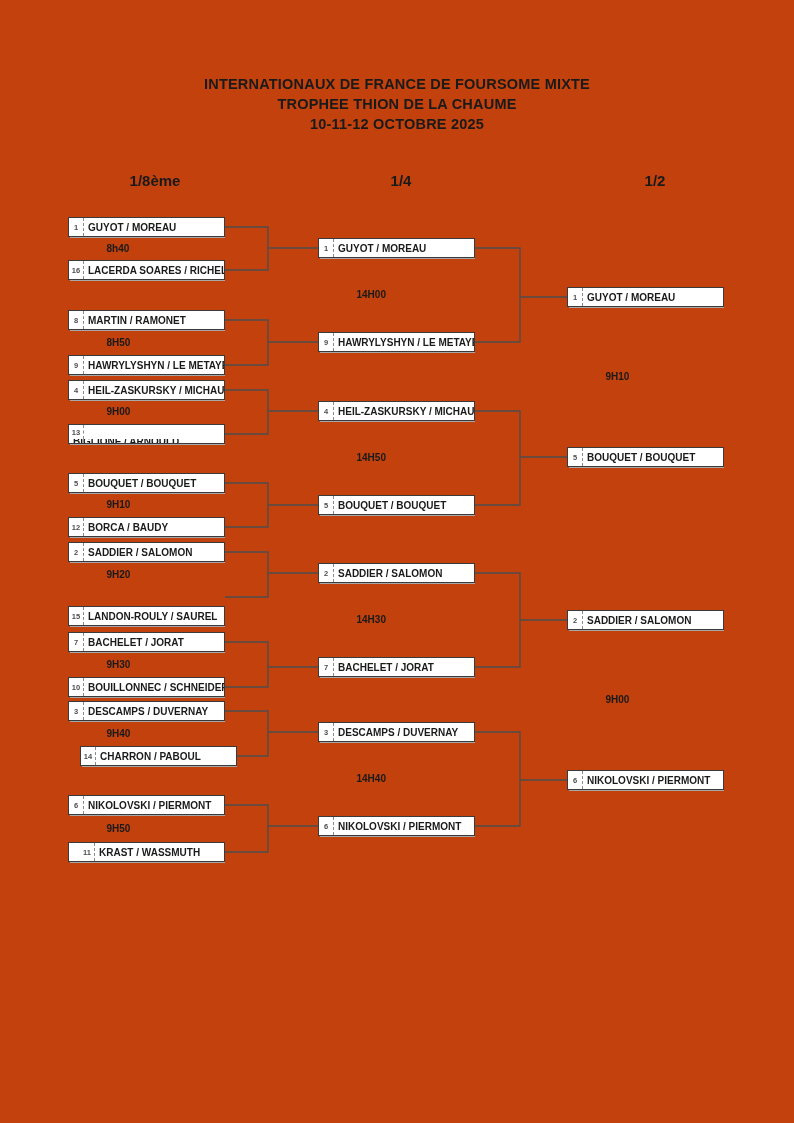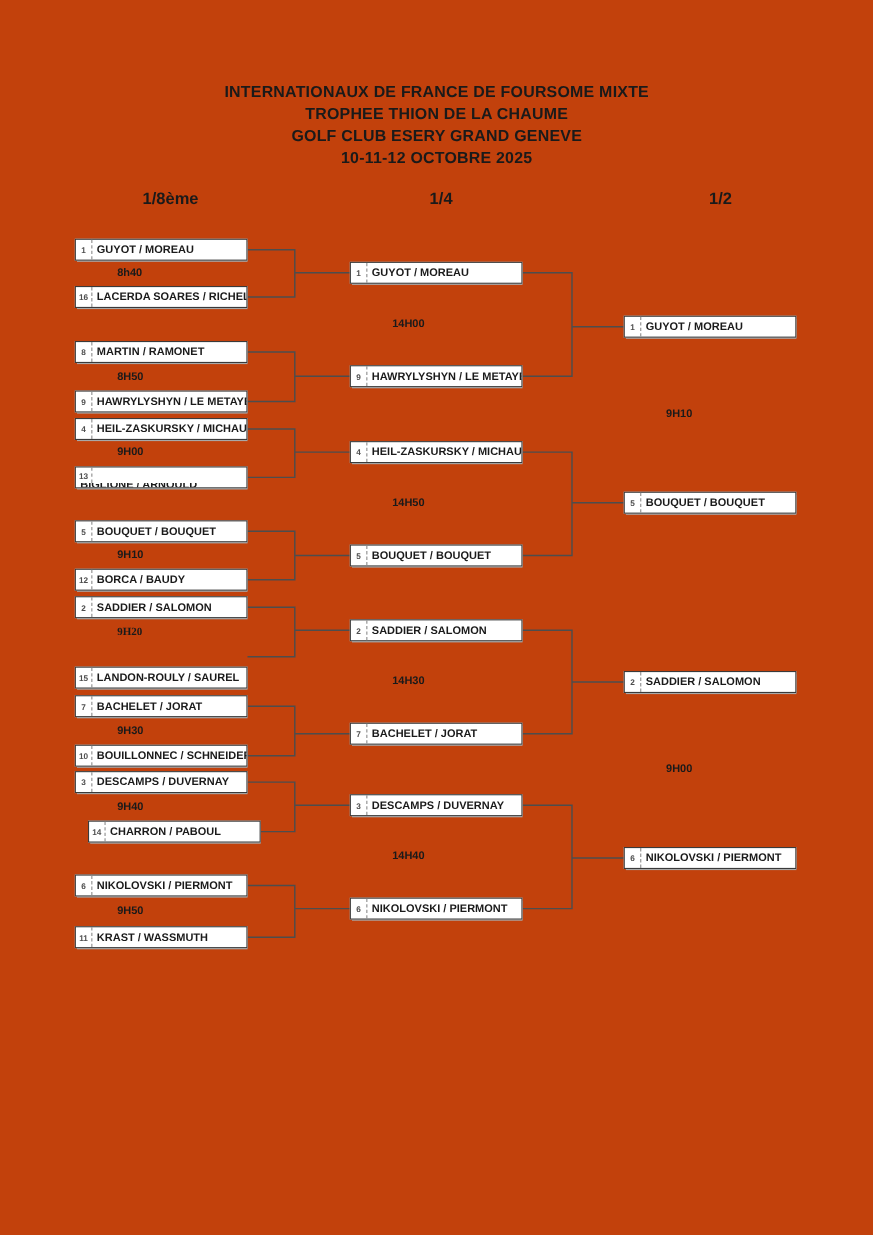--- a/index.html
+++ b/index.html
@@ -35,21 +35,20 @@
   svg.connectors{position:absolute;left:0;top:0;pointer-events:none;}
 </style>
 </head>
 <body>
 
 <div class="page">
 
   <div class="title-block">
     <div>INTERNATIONAUX DE FRANCE DE FOURSOME MIXTE</div>
     <div>TROPHEE THION DE LA CHAUME</div>
-    <div>GOLF CLUB ESERY GRAND GENEVE</div>
     <div>10-11-12 OCTOBRE 2025</div>
   </div>
 
   <div class="round-header" style="left:110px;">1/8ème</div>
   <div class="round-header" style="left:356px;">1/4</div>
   <div class="round-header" style="left:610px;">1/2</div>
 
   <svg class="connectors" width="794" height="1123" viewBox="0 0 794 1123">
     <path id="connector-path" d="M 225 227 H 268 V 270 H 225 M 268 248 H 318 M 225 320 H 268 V 365 H 225 M 268 342 H 318 M 225 390 H 268 V 434 H 225 M 268 411 H 318 M 225 483 H 268 V 527 H 225 M 268 505 H 318 M 225 552 H 268 V 597 H 225 M 268 573 H 318 M 225 642 H 268 V 687 H 225 M 268 667 H 318 M 225 711 H 268 V 756 H 225 M 268 732 H 318 M 225 805 H 268 V 852 H 225 M 268 826 H 318 M 475 248 H 520 V 342 H 475 M 520 297 H 567 M 475 411 H 520 V 505 H 475 M 520 457 H 567 M 475 573 H 520 V 667 H 475 M 520 620 H 567 M 475 732 H 520 V 826 H 475 M 520 780 H 567 " fill="none" stroke="#4d4d4d" stroke-width="1.3"></path>
   </svg>
@@ -92,21 +91,21 @@
       </div>
       <div class="tee-time" style="left: 106.5px; top: 498px;">9H10</div>
       <div class="match-box" style="left: 68px; top: 542px;">
         <span class="seed">2</span>
         <span class="team">SADDIER / SALOMON</span>
       </div>
       <div class="match-box" style="left: 68px; top: 587px; margin-top: 19px;">
         <span class="seed">15</span>
         <span class="team">LANDON-ROULY / SAUREL</span>
       </div>
-      <div class="tee-time" style="left: 106.5px; top: 567.5px; font-family: Liberation Serif, serif;">9H20</div>
+      <div class="tee-time" style="left: 106.5px; top: 567.5px;">9H20</div>
       <div class="match-box" style="left: 68px; top: 632px;">
         <span class="seed">7</span>
         <span class="team">BACHELET / JORAT</span>
       </div>
       <div class="match-box" style="left: 68px; top: 677px; text-align: right;">
         <span class="seed">10</span>
         <span class="team">BOUILLONNEC / SCHNEIDER</span>
       </div>
       <div class="tee-time" style="left: 106.5px; top: 657.5px;">9H30</div>
       <div class="match-box" style="left: 68px; top: 701px;">
@@ -115,21 +114,21 @@
       </div>
       <div class="match-box" style="left: 80px; top: 746px;">
         <span class="seed">14</span>
         <span class="team">CHARRON / PABOUL</span>
       </div>
       <div class="tee-time" style="left: 106.5px; top: 726.5px;">9H40</div>
       <div class="match-box" style="left: 68px; top: 795px;">
         <span class="seed">6</span>
         <span class="team">NIKOLOVSKI / PIERMONT</span>
       </div>
-      <div class="match-box" style="left: 68px; top: 842px;">
+      <div class="match-box" style="left: 68px; top: 842px; padding-left: 11px;">
         <span class="seed">11</span>
         <span class="team">KRAST / WASSMUTH</span>
       </div>
       <div class="tee-time" style="left: 106.5px; top: 821.5px;">9H50</div>
       <div class="match-box" style="left: 318px; top: 238px;">
         <span class="seed">1</span>
         <span class="team">GUYOT / MOREAU</span>
       </div>
       <div class="match-box" style="left: 318px; top: 332px;">
         <span class="seed">9</span>

